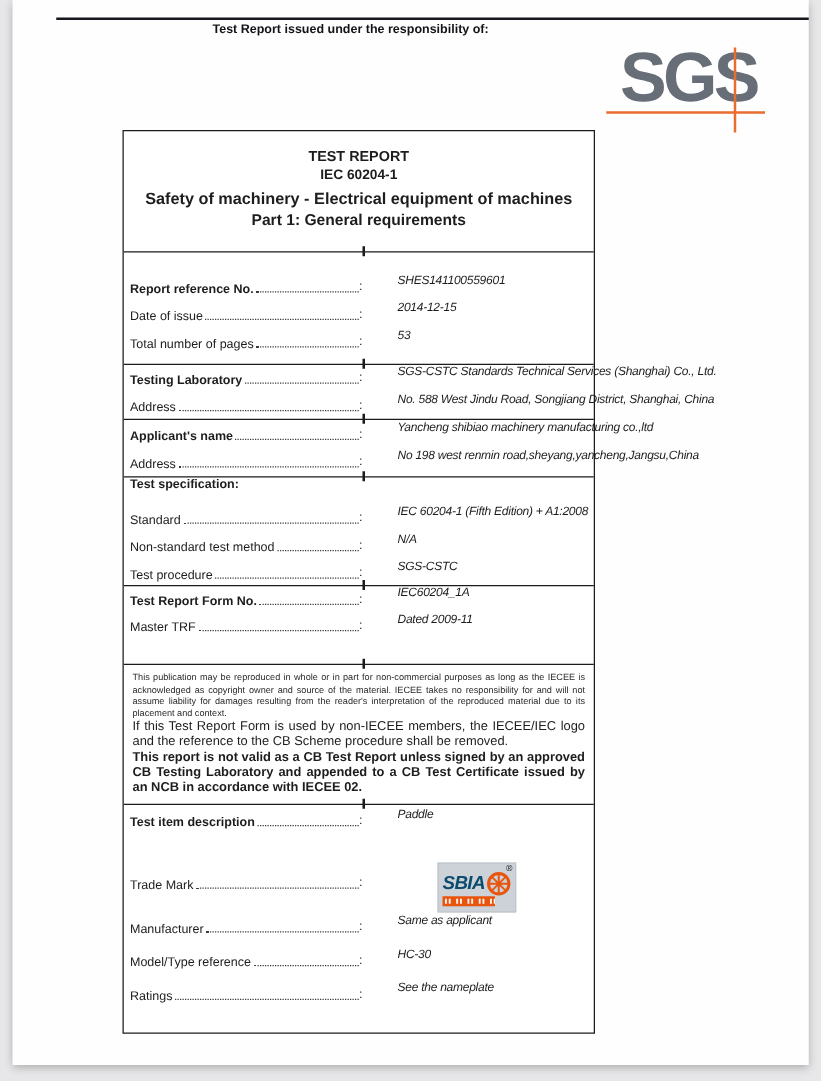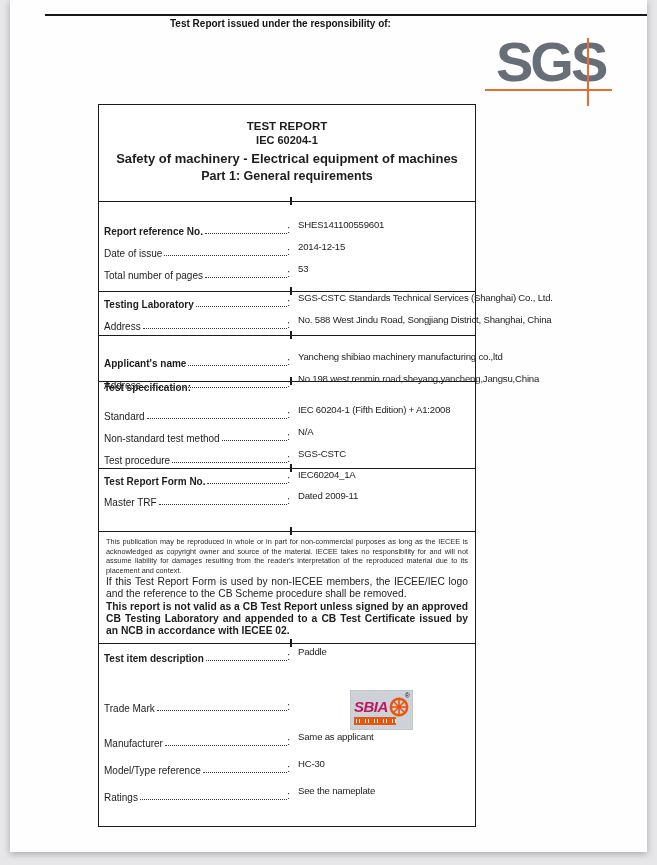--- a/index.html
+++ b/index.html
@@ -49,34 +49,34 @@
     width: 1.5px; height: 8px; background: #1b1b1d;
   }
   .sec-title { height: 96px; text-align: center; padding-top: 14px; }
   .t1 { font-size: 11.5px; font-weight: bold; line-height: 14px; }
   .t2 { font-size: 11px;   font-weight: bold; line-height: 14px; }
   .t3 { font-size: 13px;   font-weight: bold; line-height: 18px; margin-top: 3px; }
   .t4 { font-size: 12.5px; font-weight: bold; line-height: 16px; }
 
   .sec-ref  { height: 90px; padding-top: 17px; }
   .sec-lab  { height: 44px; }
-  .sec-app  { height: 46px; padding-top: 15px; }
+  .sec-app  { height: 46px; padding-top: 1px; }
   .sec-spec { height: 87px; }
   .sec-trf  { height: 63px; }
   .sec-copy { height: 112px; padding: 4px 7px; }
   .sec-item { height: 183px; padding-top: 2px; }
 
   .row { display: flex; align-items: flex-start; height: 22px; padding: 0 6px 0 5px; }
   .row-lg { height: 27px; }
   .lblwrap { display: flex; width: 186px; flex-shrink: 0; align-items: flex-end; }
   .lbl { font-size: 10px; white-space: nowrap; }
   .b { font-weight: bold; }
   .dots { flex: 1; border-bottom: 1.3px dotted #3c3c3e; margin: 0 0 3px 2px; min-width: 6px; }
   .colon::after { content: ":"; font-size: 10px; }
-  .val { margin-left: 8px; font-size: 9.6px; letter-spacing: -0.2px; white-space: nowrap; }
+  .val { margin-left: 28px; font-size: 9.6px; letter-spacing: -0.2px; white-space: nowrap; font-style: italic; }
 
   
   .cp1 { font-size: 10px;  font-weight: bold; line-height: 11.5px; text-align: justify; }
   .cp2 { font-size: 7.3px; line-height: 9.6px; text-align: justify; color: #2a2a2c; margin-top: 1px; }
   .cp3 { font-size: 10.3px; line-height: 12px; text-align: justify; margin-top: 1px; }
   .cp4 { font-size: 10.3px; font-weight: bold; line-height: 12px; text-align: justify; margin-top: 1px; }
 
   
   .row-tm { display: flex; align-items: center; height: 58px; padding: 6px 6px 0 5px; gap: 48px; }
   .tm-logo {
@@ -249,21 +249,21 @@
           </span>
         <span class="val">Paddle</span>
       </div>
       <div class="row-tm">
         <span class="lblwrap">
             <span class="lbl">Trade Mark</span>
             <span class="dots"></span>
             <span class="colon"></span>
           </span>
         <span class="tm-logo">
-          <span class="tm-text" style="color:#be185d;">SBIA</span>
+          <span class="tm-text" style="color:#0c4a6e;">SBIA</span>
           <span class="tm-reg">®</span>
           <span class="tm-banner" style="background-color:#e8550e;"></span>
           <svg class="tm-wheel" width="20" height="20" viewBox="0 0 20 20">
             <circle cx="10" cy="10" r="8.2" fill="none" stroke="#e8550e" stroke-width="2.4"></circle>
             <circle cx="10" cy="10" r="2" fill="#e8550e"></circle>
             <g stroke="#e8550e" stroke-width="1.6">
               <line x1="10" y1="2" x2="10" y2="18"></line>
               <line x1="2" y1="10" x2="18" y2="10"></line>
               <line x1="4.3" y1="4.3" x2="15.7" y2="15.7"></line>
               <line x1="15.7" y1="4.3" x2="4.3" y2="15.7"></line>

